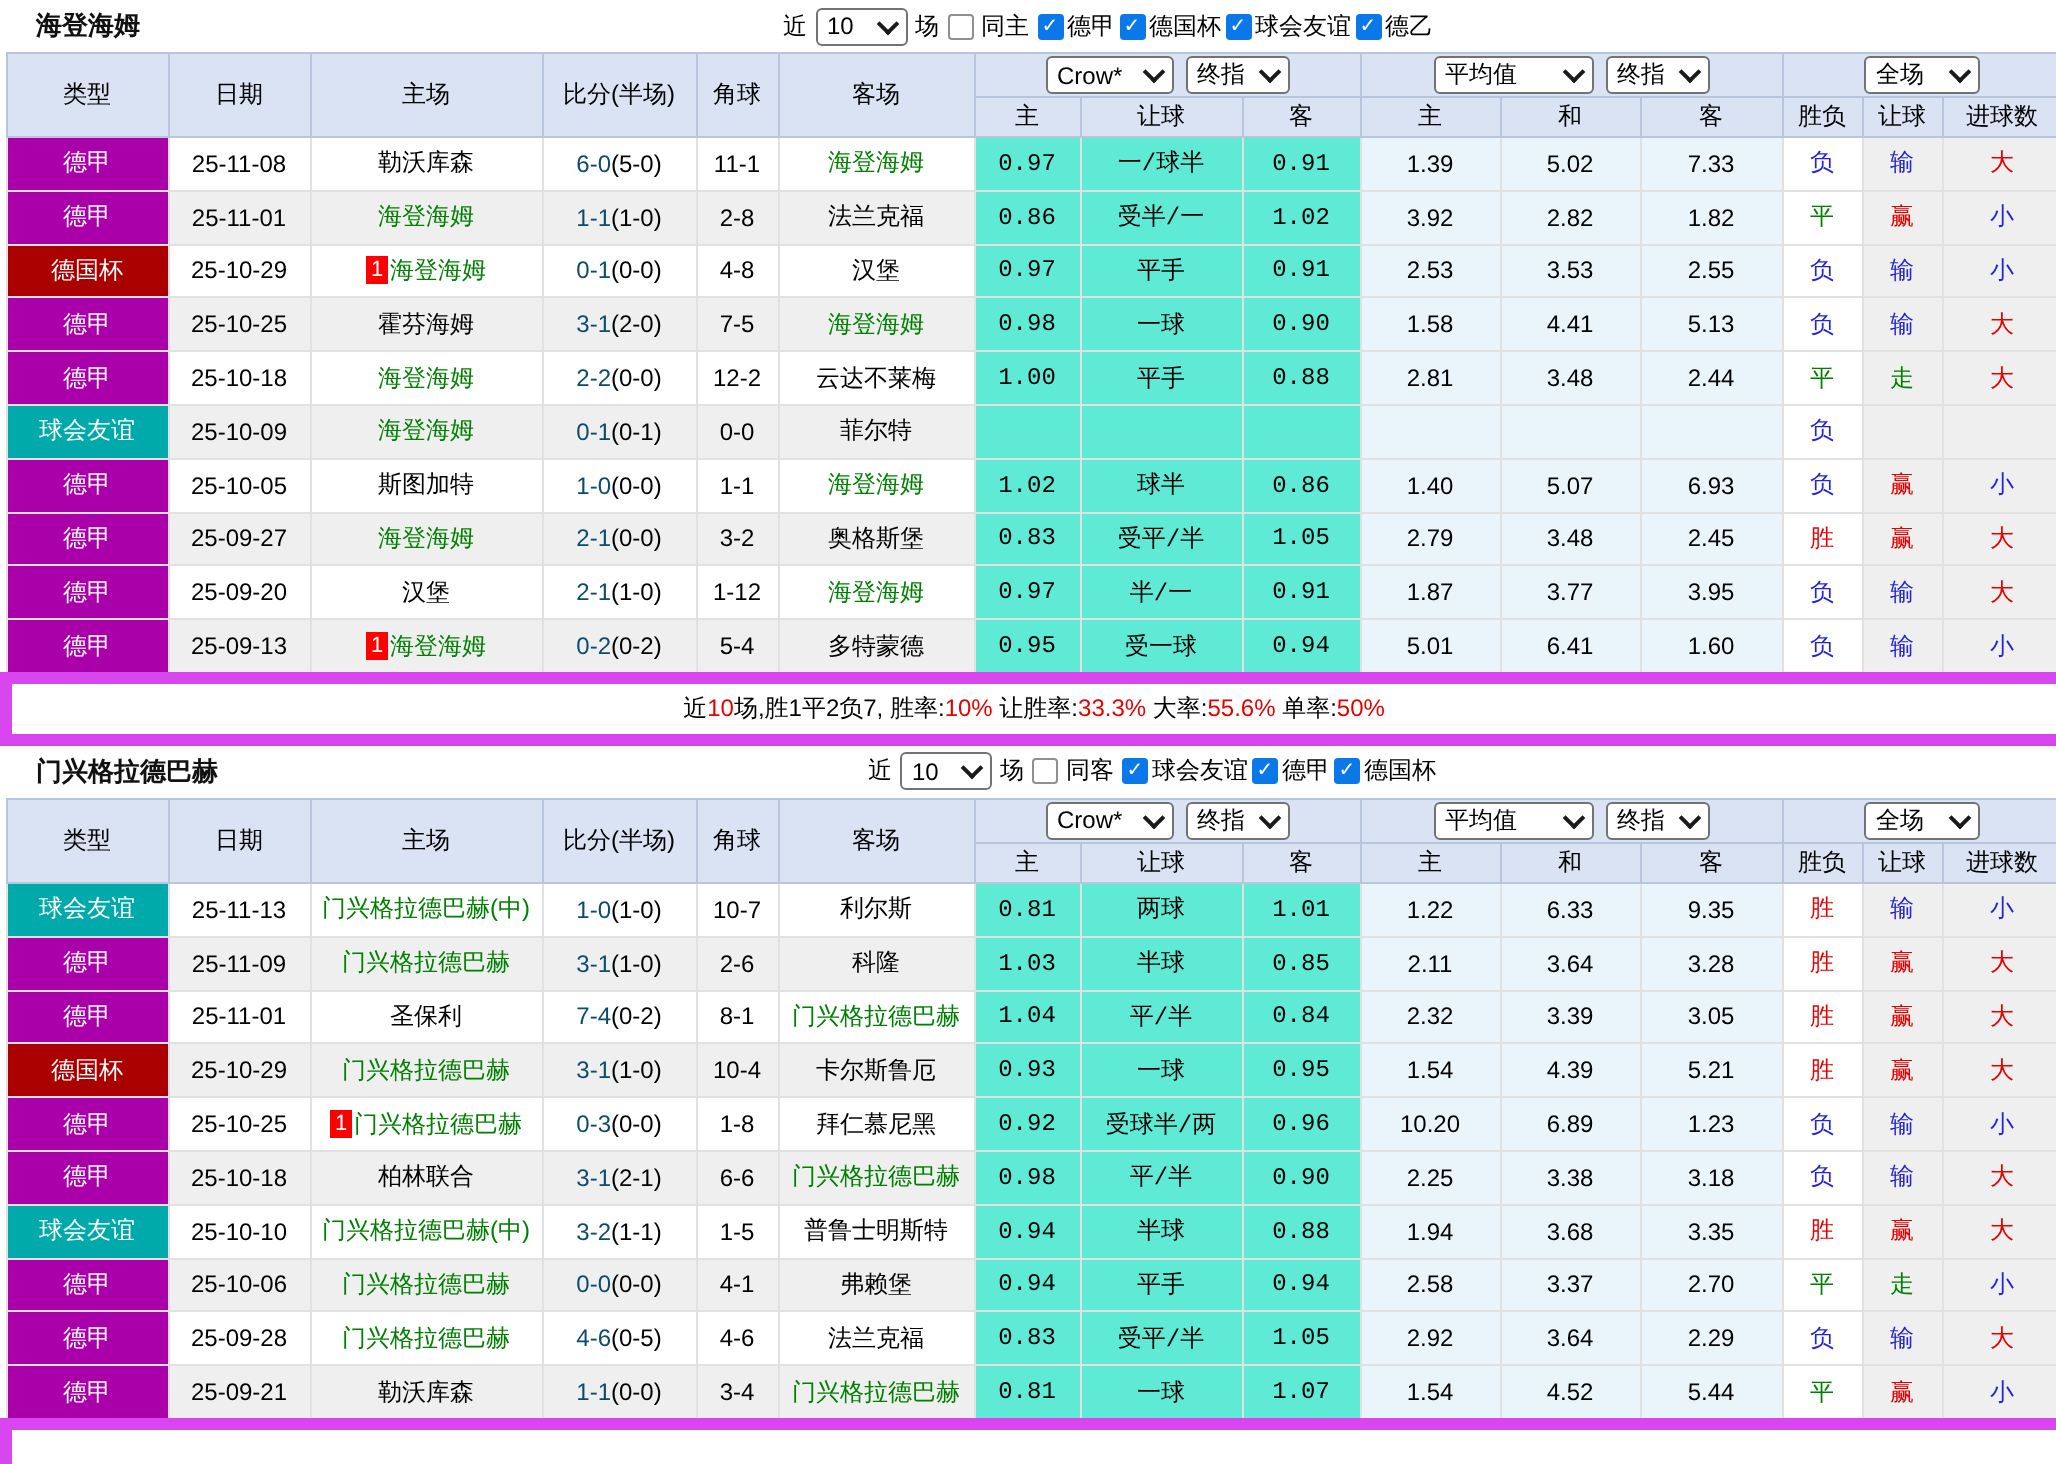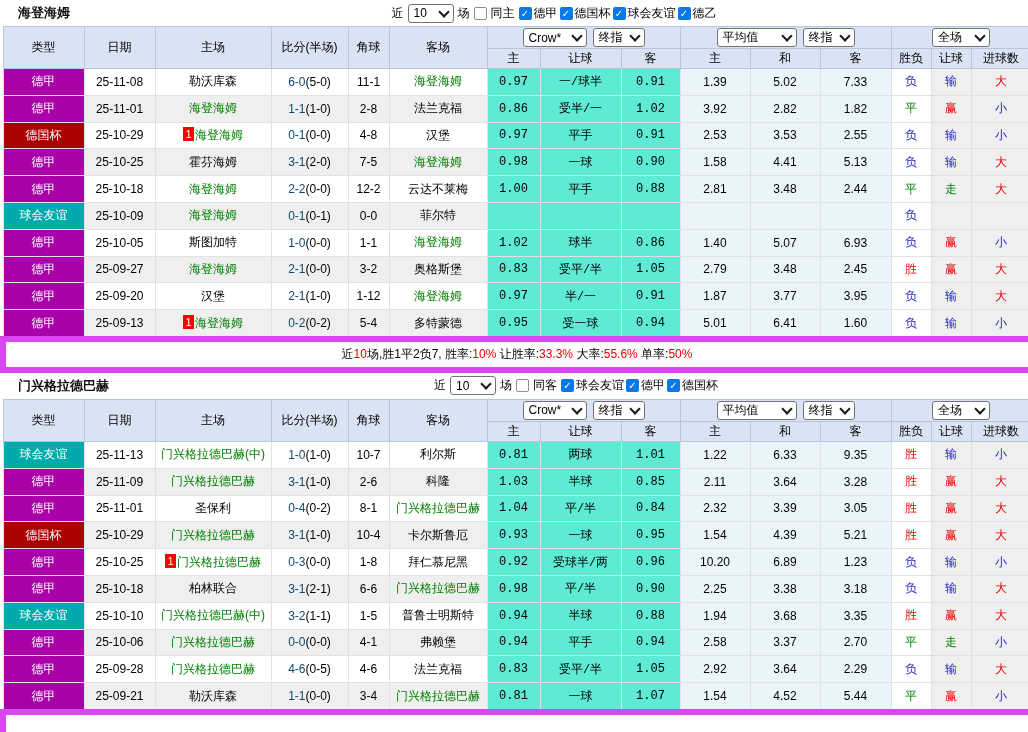--- a/index.html
+++ b/index.html
@@ -461,21 +461,21 @@
           <td class="c-avg">3.64</td>
           <td class="c-avg">3.28</td>
           <td class="c-res1 res-r">胜</td>
           <td class="c-res2 res-r">赢</td>
           <td class="c-res2 res-r">大</td>
         </tr>
         <tr>
           <td class="c-league" style="background: rgb(170, 0, 170);">德甲</td>
           <td class="c-plain">25-11-01</td>
           <td class="c-plain"><span>圣保利</span></td>
-          <td class="c-plain"><span class="score-main">0-4</span><span>(0-2)</span></td>
+          <td class="c-plain"><span class="score-main">7-4</span><span>(0-2)</span></td>
           <td class="c-plain">8-1</td>
           <td class="c-plain"><span class="t-green">门兴格拉德巴赫</span></td>
           <td class="c-odds">1.04</td>
           <td class="c-odds">平/半</td>
           <td class="c-odds">0.84</td>
           <td class="c-avg">2.32</td>
           <td class="c-avg">3.39</td>
           <td class="c-avg">3.05</td>
           <td class="c-res1 res-r">胜</td>
           <td class="c-res2 res-r">赢</td>

